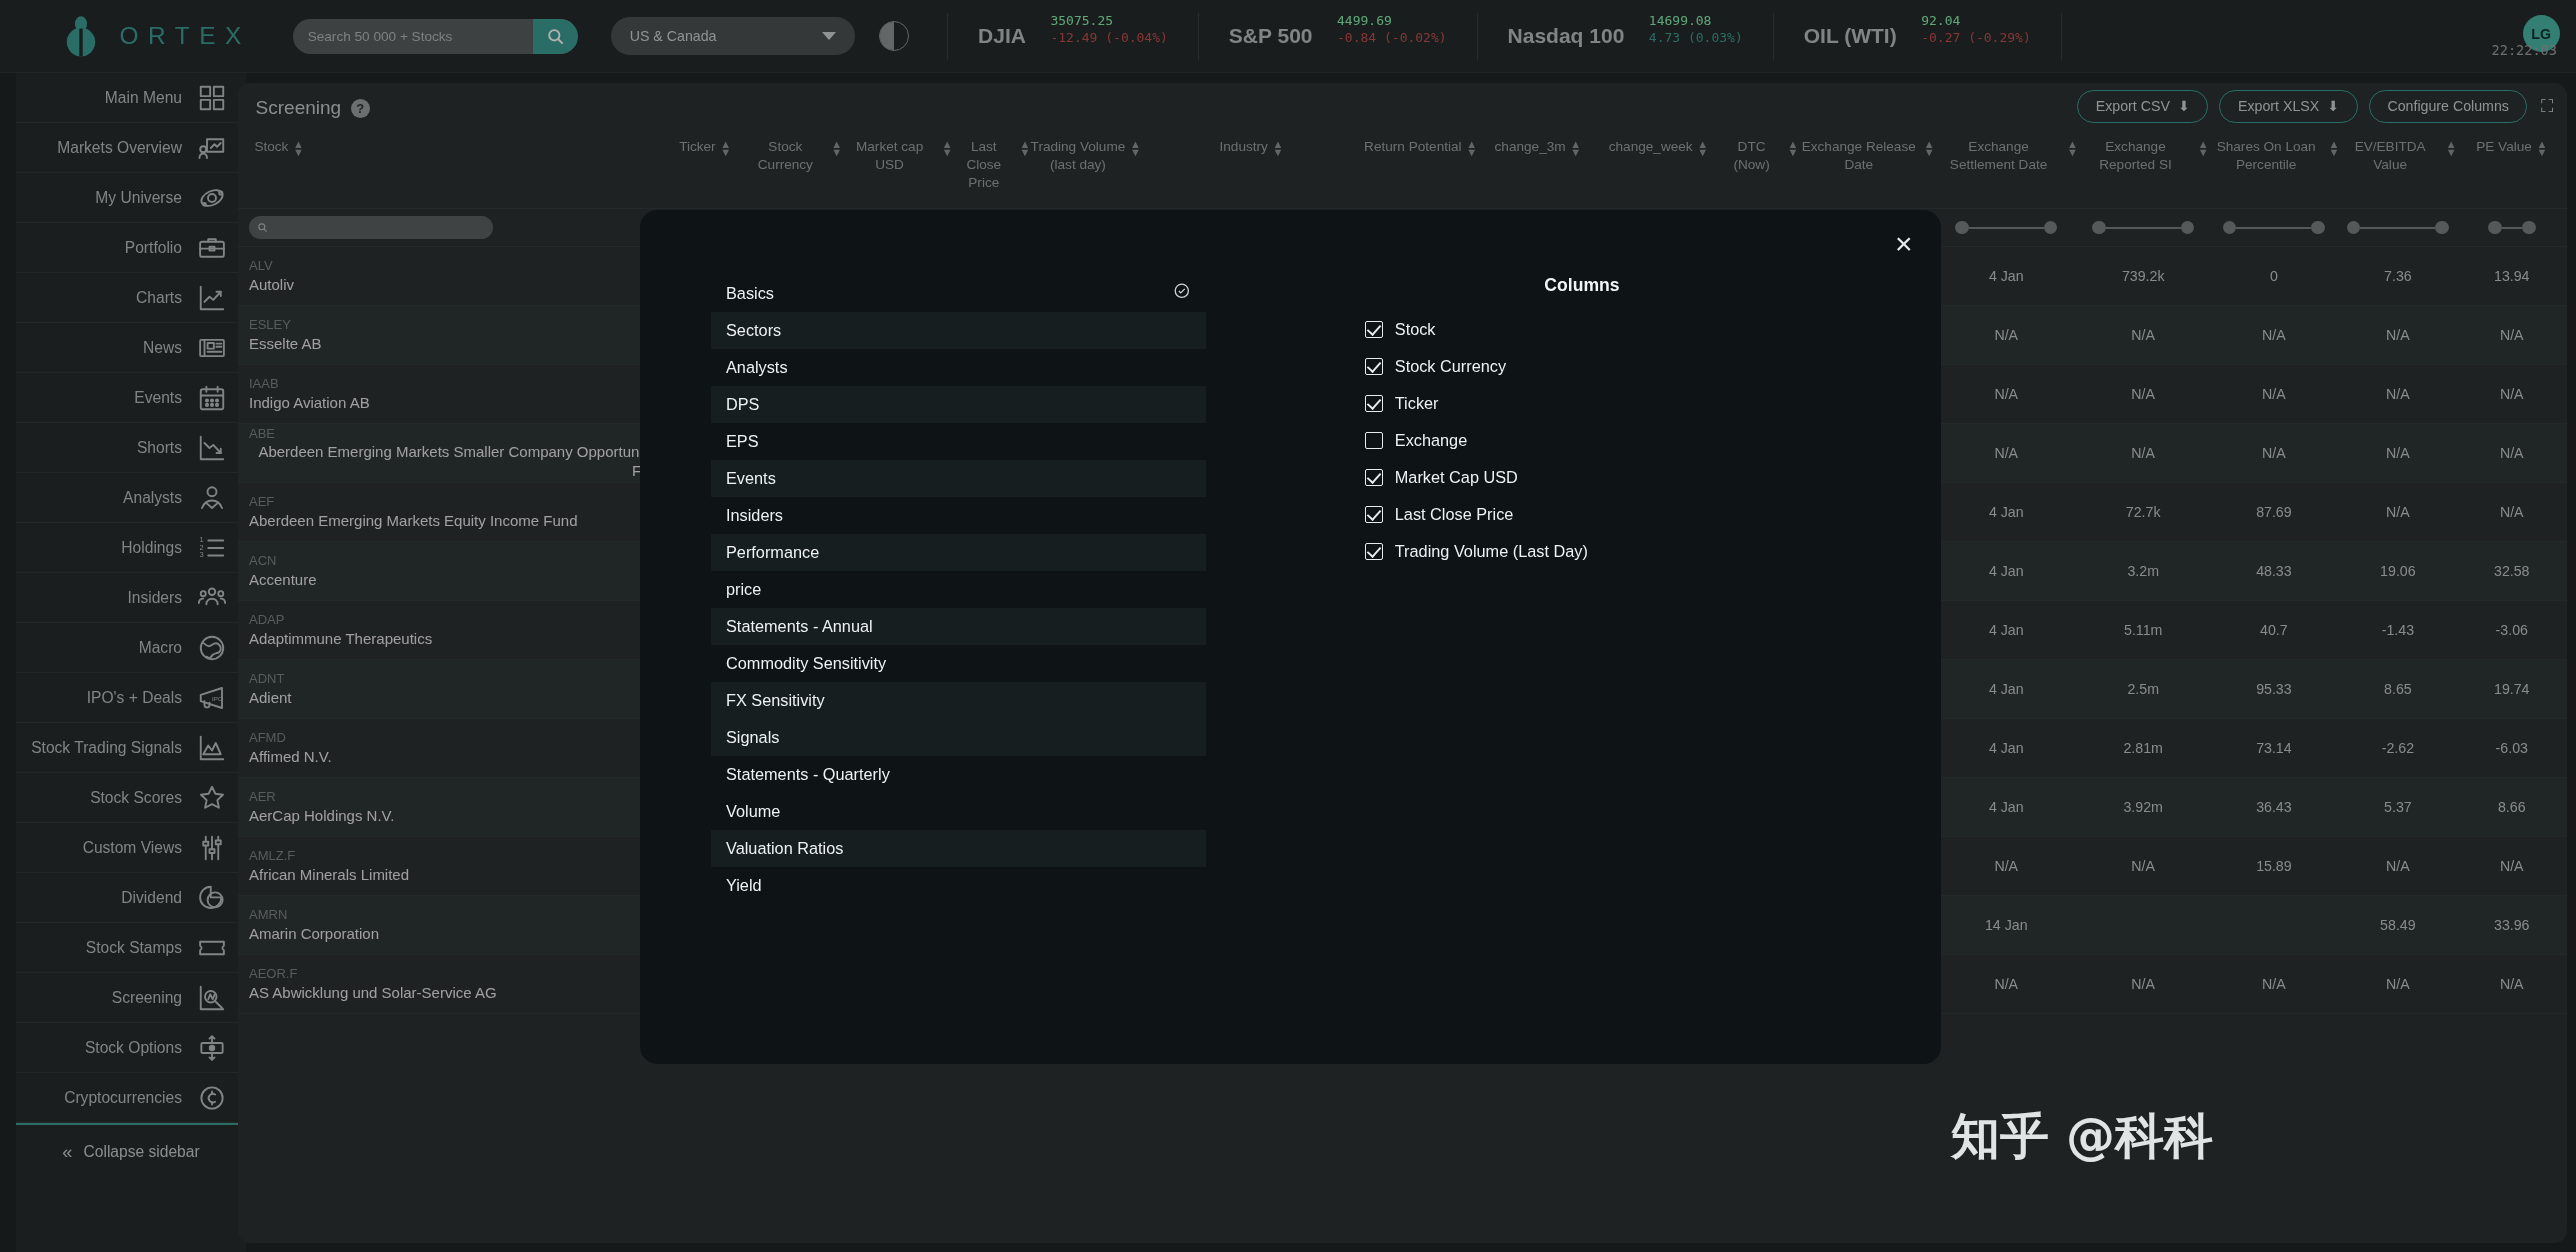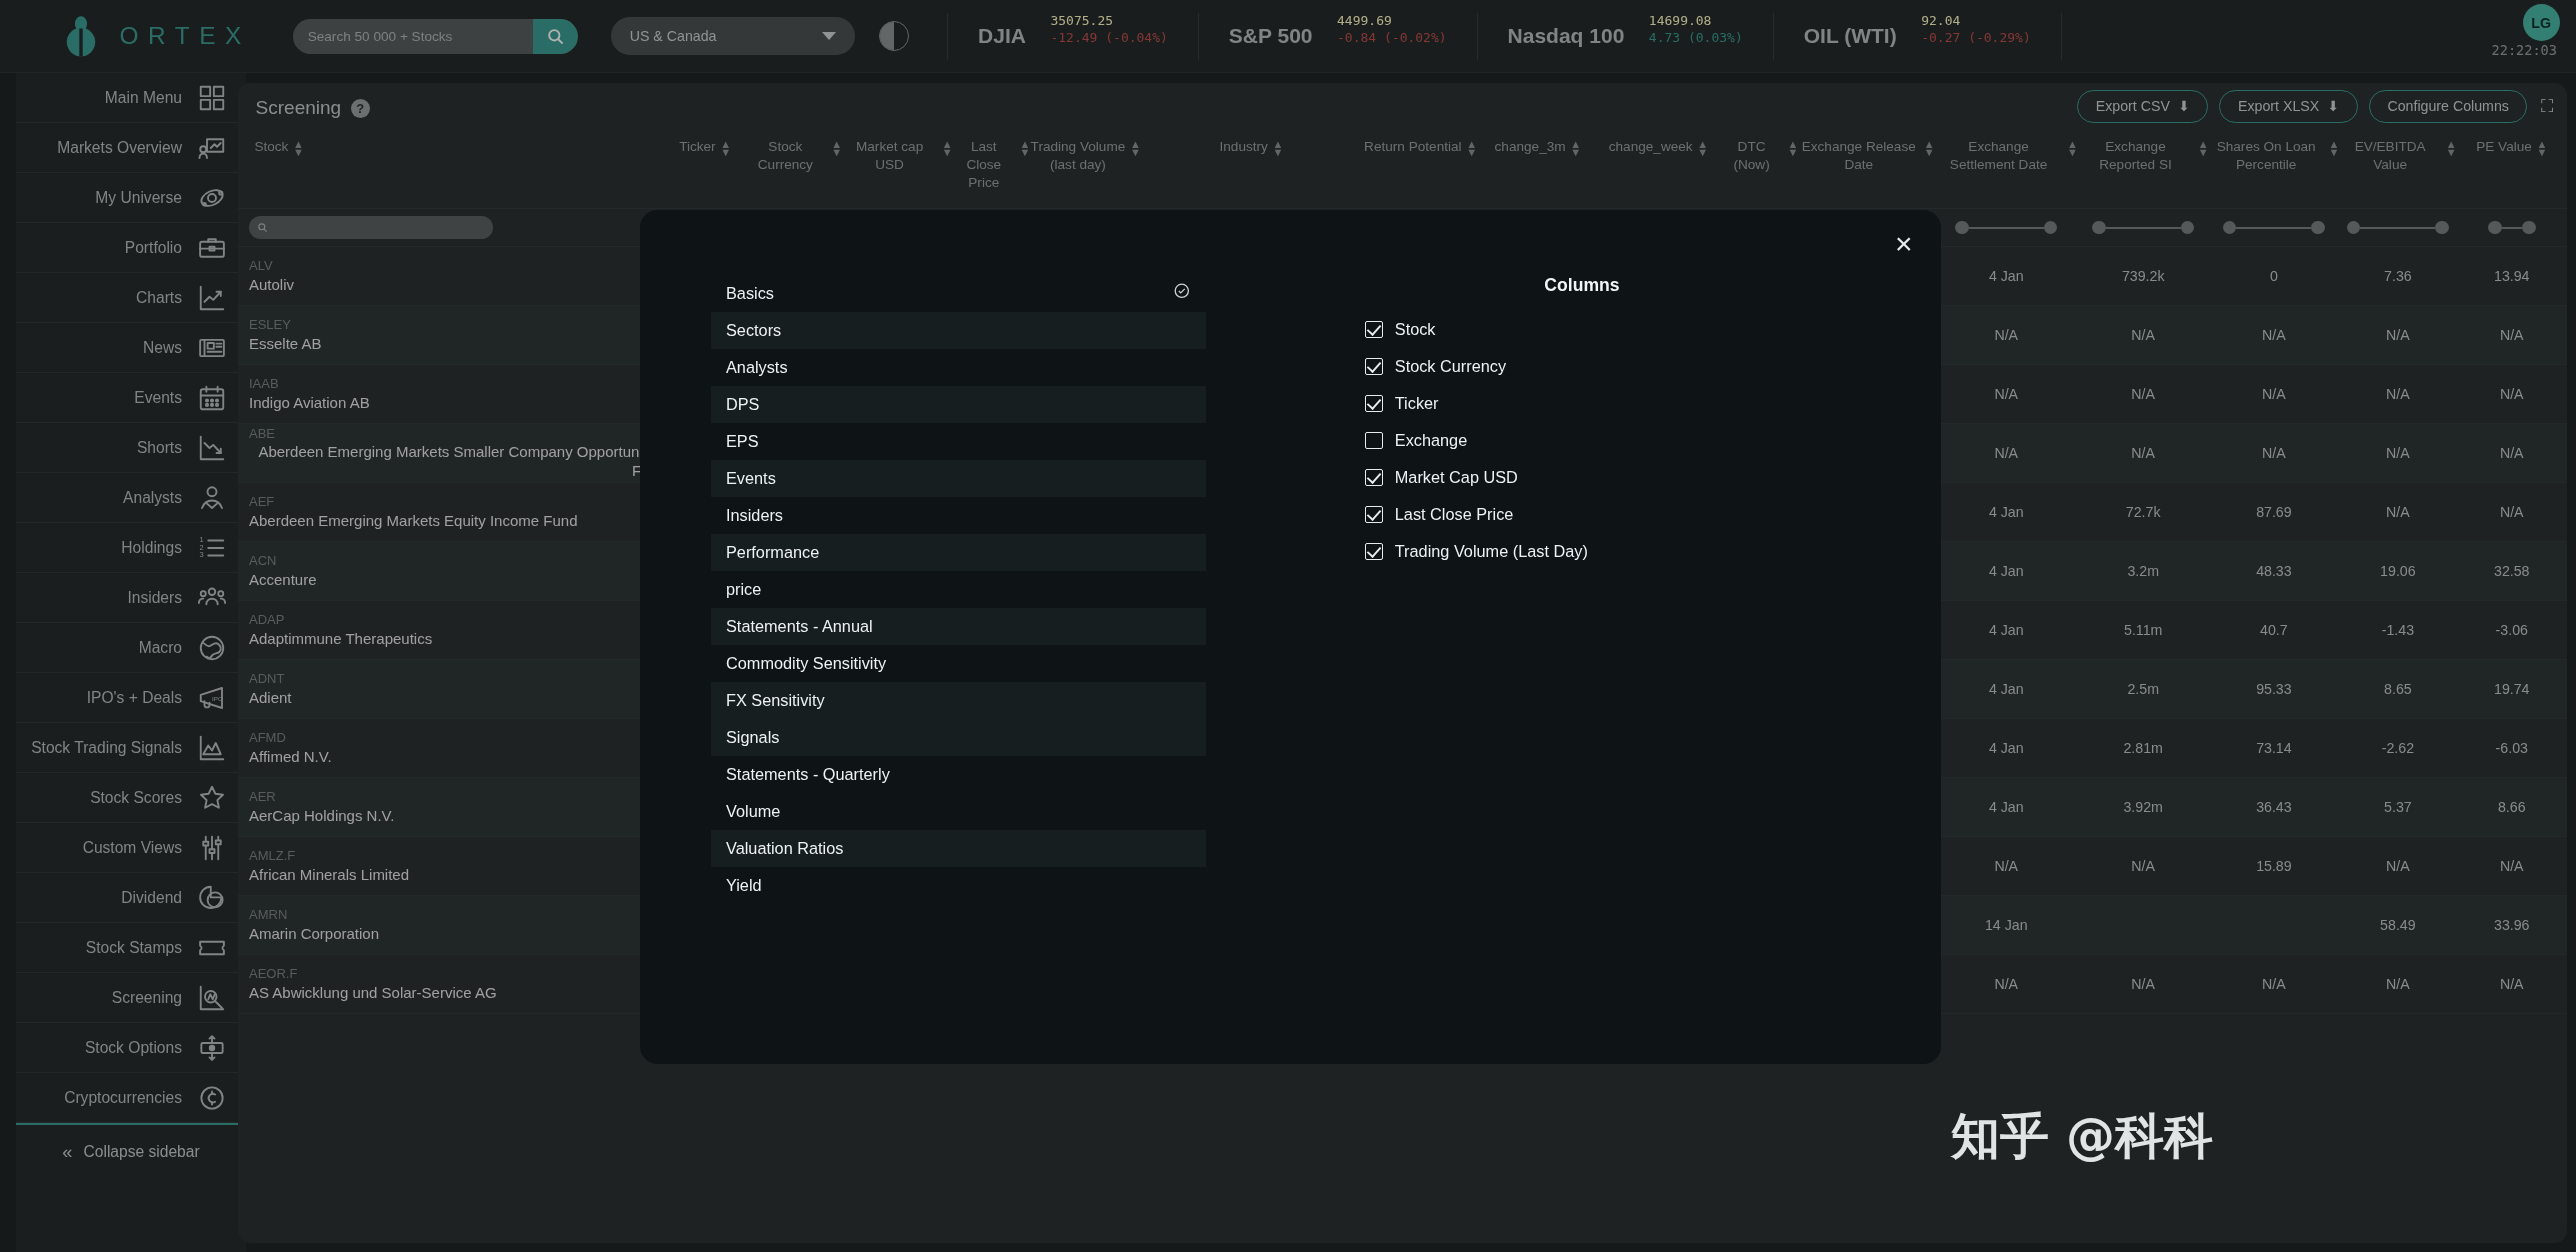--- a/index.html
+++ b/index.html
@@ -58,31 +58,31 @@
   }
 
   .indices { display: flex; align-items: center; margin-left: 38px; }
   .index-item {
     display: flex; align-items: flex-start; padding: 0 30px;
     border-right: 0.7px solid #3a4040; height: 47px; gap: 15px;
   }
   .index-item:first-child { border-left: 0.7px solid #3a4040; }
   .index-name { color: #b9bebe; font-size: 21px; font-weight: 700; align-self: center; }
   .index-nums { margin-left: 9.5px; display: flex; flex-direction: column; }
-  .index-val { color: #fef9c3; font-size: 13px; font-family: "DejaVu Sans Mono", monospace; }
+  .index-val { color: #86efac; font-size: 13px; font-family: "DejaVu Sans Mono", monospace; }
   .index-chg { font-size: 13px; font-family: "DejaVu Sans Mono", monospace; margin-top: 2.7px; }
   .neg { color: #c0504d; }
   .pos { color: #3d9d92; }
 
   .clock {
     position: absolute; right: 19px; top: 42px;
     color: #9aa0a0; font-size: 13.6px; font-family: "DejaVu Sans Mono", monospace;
   }
   .avatar {
-    position: absolute; right: 16.3px; top: 4px;
+    position: absolute; right: 16.3px; top: 15px;
     width: 37px; height: 37px; border-radius: 50%;
     background: #4ab6a6; color: #14322e; font-size: 14.2px; font-weight: 700;
     display: flex; align-items: center; justify-content: center;
   }
 
   
   .sidebar {
     position: absolute; left: 0; top: 73px; width: 230px; height: 1179px;
     background: #262c2c;
     margin-left: 16px;

